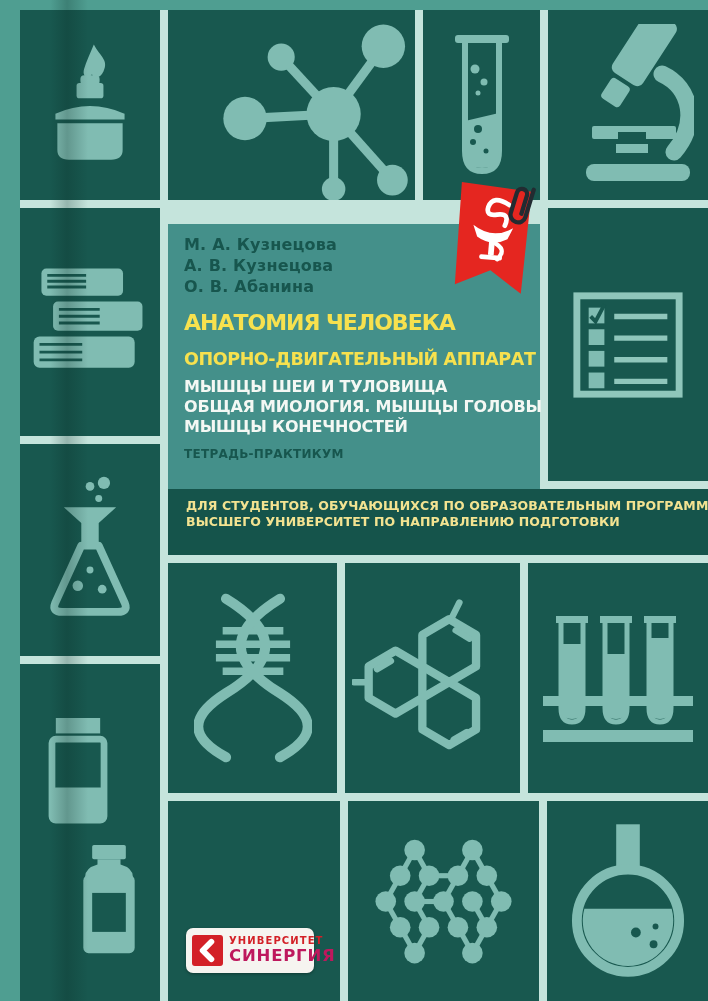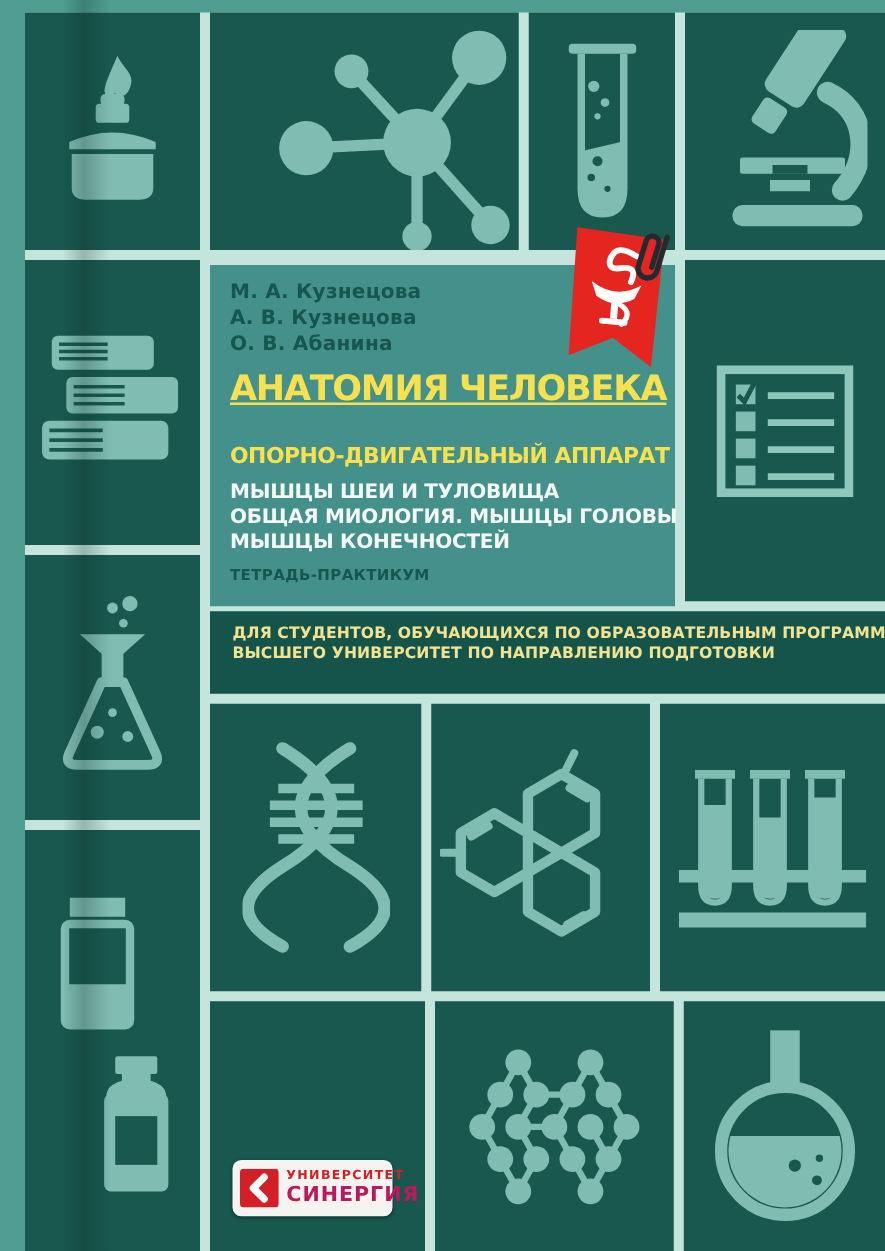--- a/index.html
+++ b/index.html
@@ -17,37 +17,37 @@
   .ic{fill:#80bcb2;}
   .ic-s{stroke:#80bcb2;fill:none;}
   .dk{fill:#18584f;}
 
   
   #c-lamp {left:20px;top:10px;width:140px;height:190px;}
   #c-mol  {left:168px;top:10px;width:247px;height:190px;}
   #c-tube {left:423px;top:10px;width:117px;height:190px;}
   #c-micro{left:548px;top:10px;width:160px;height:190px;}
   #c-books{left:20px;top:208px;width:140px;height:228px;}
-  #c-panel{left:168px;top:212px;width:372px;height:273px;padding:10px 16px 0 16px;}
+  #c-panel{left:168px;top:224px;width:372px;height:273px;padding:10px 16px 0 16px;}
   #c-check{left:548px;top:208px;width:160px;height:273px;}
   #c-flask{left:20px;top:444px;width:140px;height:212px;}
   #c-band {left:168px;top:489px;width:540px;height:66px;background:#15544b;box-sizing:border-box;padding:9px 0 0 18px;display:block;}
   #c-dna  {left:168px;top:563px;width:169px;height:230px;}
   #c-hex  {left:345px;top:563px;width:175px;height:230px;}
   #c-rack {left:528px;top:563px;width:180px;height:230px;}
   #c-bott {left:20px;top:664px;width:140px;height:337px;}
   #c-logo {left:168px;top:801px;width:172px;height:200px;}
   #c-clus {left:348px;top:801px;width:191px;height:200px;}
   #c-rflask{left:547px;top:801px;width:161px;height:200px;}
 
   
   .author{color:#17564e;font-weight:bold;font-size:16px;line-height:21px;letter-spacing:.2px;}
-  .title{color:#f7e14e;font-weight:bold;font-size:28px;line-height:32px;letter-spacing:-1px;margin-top:10px;white-space:nowrap;text-decoration:underline;}
+  .title{color:#f7e14e;font-weight:bold;font-size:22px;line-height:32px;letter-spacing:-1px;margin-top:10px;white-space:nowrap;}
   .sub{color:#f7e14e;font-weight:bold;font-size:17.5px;line-height:20px;letter-spacing:-.4px;white-space:nowrap;}
-  .sub1{margin-top:28px;}
+  .sub1{margin-top:10px;}
   .sub2{margin-top:7px;}
   .contents{margin-top:8px;}
   .cline{color:#f4f8f4;font-weight:bold;font-size:16px;line-height:20px;letter-spacing:-.2px;white-space:nowrap;}
   .edition{color:#17564e;font-weight:bold;font-size:12px;margin-top:10px;letter-spacing:.3px;}
   .bline{color:#f3e391;font-weight:bold;font-size:12.5px;line-height:16px;letter-spacing:.1px;white-space:nowrap;}
 
   
   #spine{position:absolute;left:50px;top:0;width:38px;height:1001px;z-index:3;
     background:linear-gradient(90deg,rgba(8,40,34,0) 0%,rgba(8,40,34,.25) 45%,rgba(8,40,34,0) 100%);pointer-events:none;}
 

